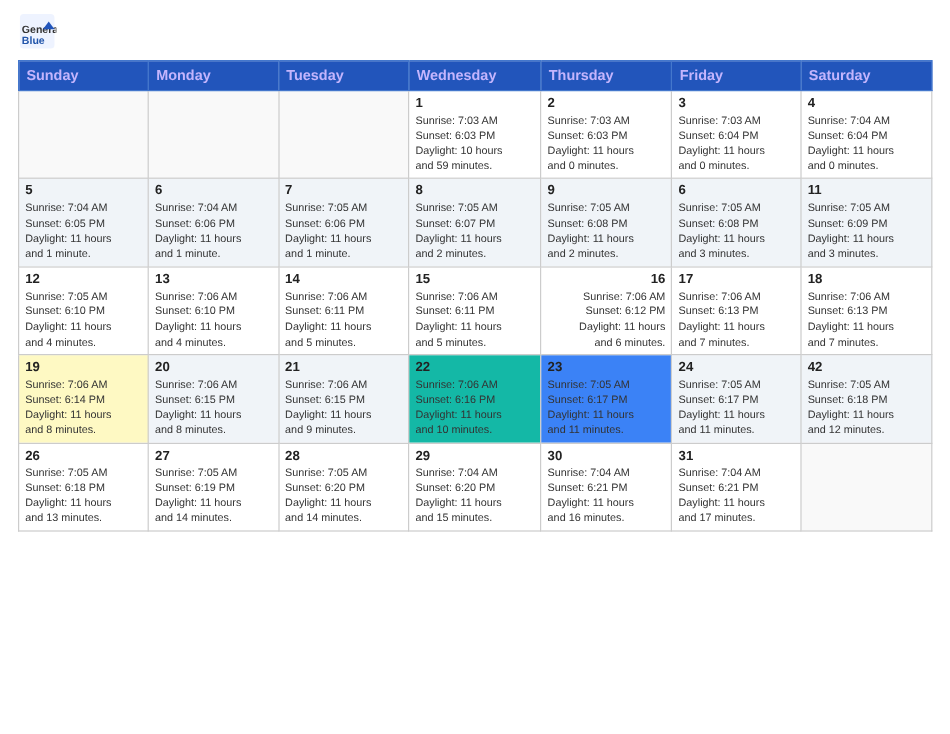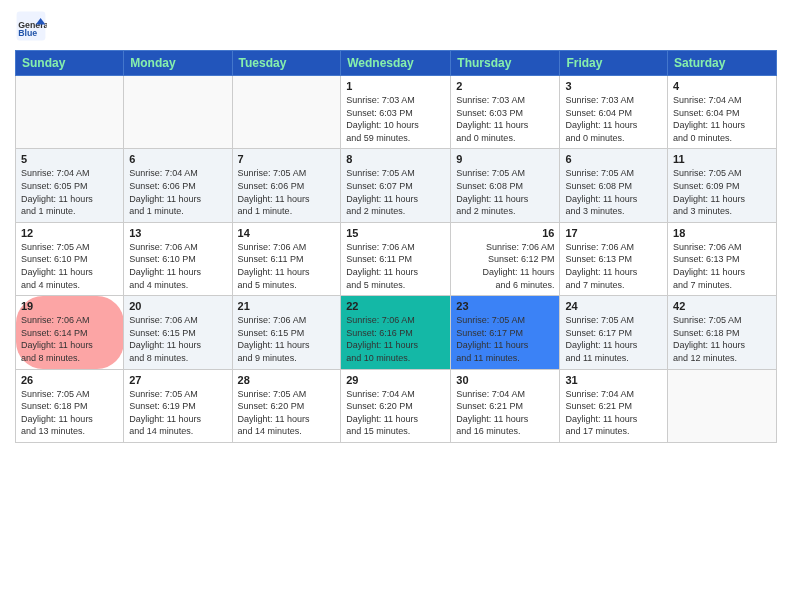--- a/index.html
+++ b/index.html
@@ -59,21 +59,21 @@
       font-size: 14px;
       color: #555;
     }
     .calendar {
       width: 100%;
       border-collapse: collapse;
       border: 1px solid #ccc;
     }
     .calendar th {
       background-color: #2255bb;
-      color: #86efac;
+      color: #c4b5fd;
       font-size: 12px;
       font-weight: bold;
       padding: 5px 6px;
       text-align: left;
       border: 1px solid #4477cc;
     }
     .calendar td {
       border: 1px solid #ccc;
       vertical-align: top;
       padding: 4px 5px;
@@ -269,21 +269,21 @@
           </td>
           <td style="background: rgb(255, 255, 255); margin-top: 45px;">
             <span class="day-num">18</span>
             <div class="day-info" style="white-space: pre-line;">Sunrise: 7:06 AM
 Sunset: 6:13 PM
 Daylight: 11 hours
 and 7 minutes.</div>
           </td>
         </tr>
         <tr>
-          <td style="background: #fca5a5; border-radius: 27px;">
+          <td style="background: #fef9c3;">
             <span class="day-num">19</span>
             <div class="day-info" style="white-space: pre-line;">Sunrise: 7:06 AM
 Sunset: 6:14 PM
 Daylight: 11 hours
 and 8 minutes.</div>
           </td>
           <td style="background: rgb(240, 244, 248);">
             <span class="day-num">20</span>
             <div class="day-info" style="white-space: pre-line;">Sunrise: 7:06 AM
 Sunset: 6:15 PM

